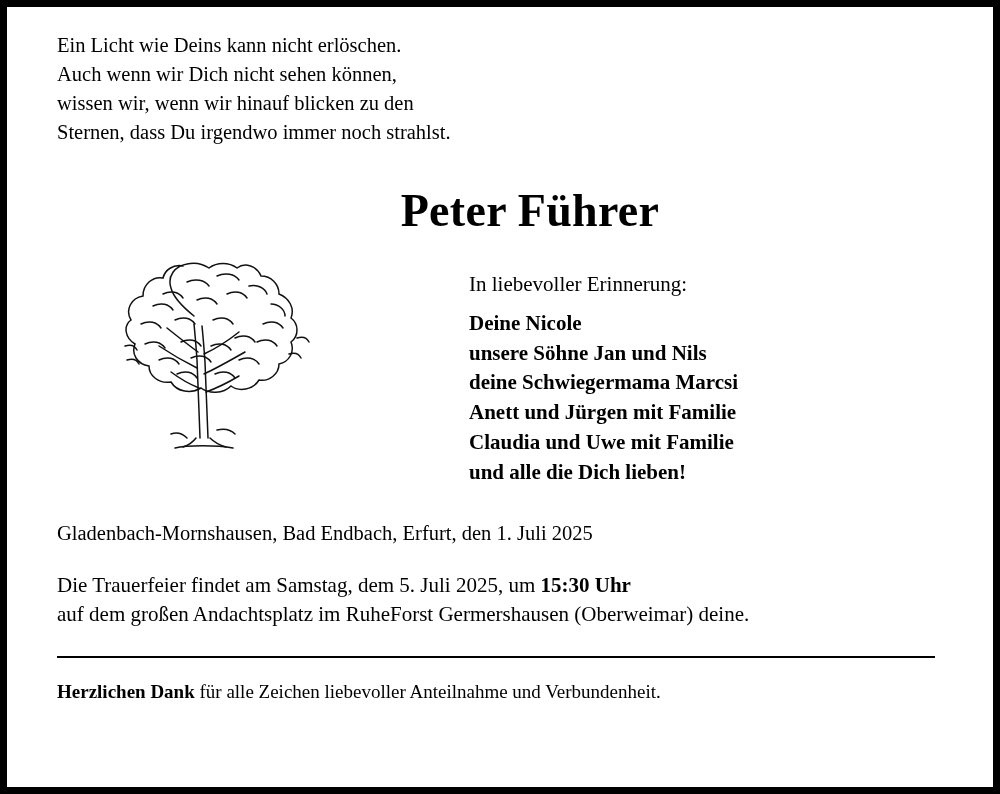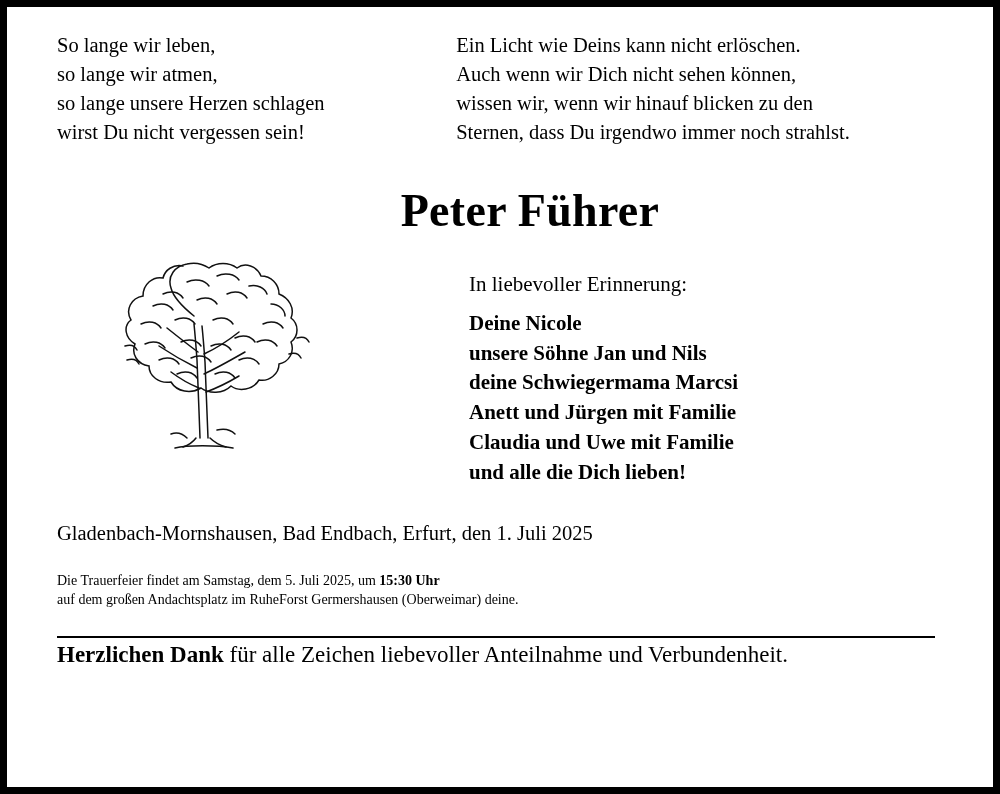--- a/index.html
+++ b/index.html
@@ -92,51 +92,47 @@
     white-space: pre-line;
   }
 
   
   .place-line {
     font-size: 20.5px;
     margin-top: 20px;
   }
   .ceremony {
     margin-top: 26px;
-    font-size: 14px;
+    font-size: 21px;
     line-height: 1.4;
   }
   .ceremony .time { font-weight: bold; }
   .request {
     margin-top: 22px;
     font-size: 20.5px;
     line-height: 1.4;
   }
   .rule {
     margin-top: 26px;
     border-top: 2px solid #000000;
     width: 878px;
   }
   .thanks {
-    margin-top: 4px;
-    font-size: 23px;
+    margin-top: 23px;
+    font-size: 19px;
   }
   .thanks b { font-weight: bold; }
 </style>
 </head>
 <body>
 
 <div class="page">
   <div class="inner">
 
     <div class="verses">
-      <div class="verse verse-left">So lange wir leben,
-so lange wir atmen,
-so lange unsere Herzen schlagen
-wirst Du nicht vergessen sein!</div>
       <div class="verse verse-right">Ein Licht wie Deins kann nicht erlöschen.
 Auch wenn wir Dich nicht sehen können,
 wissen wir, wenn wir hinauf blicken zu den
 Sternen, dass Du irgendwo immer noch strahlst.</div>
     </div>
 
     <div class="name-block">
       <div class="name">Peter Führer</div>
     </div>
 

